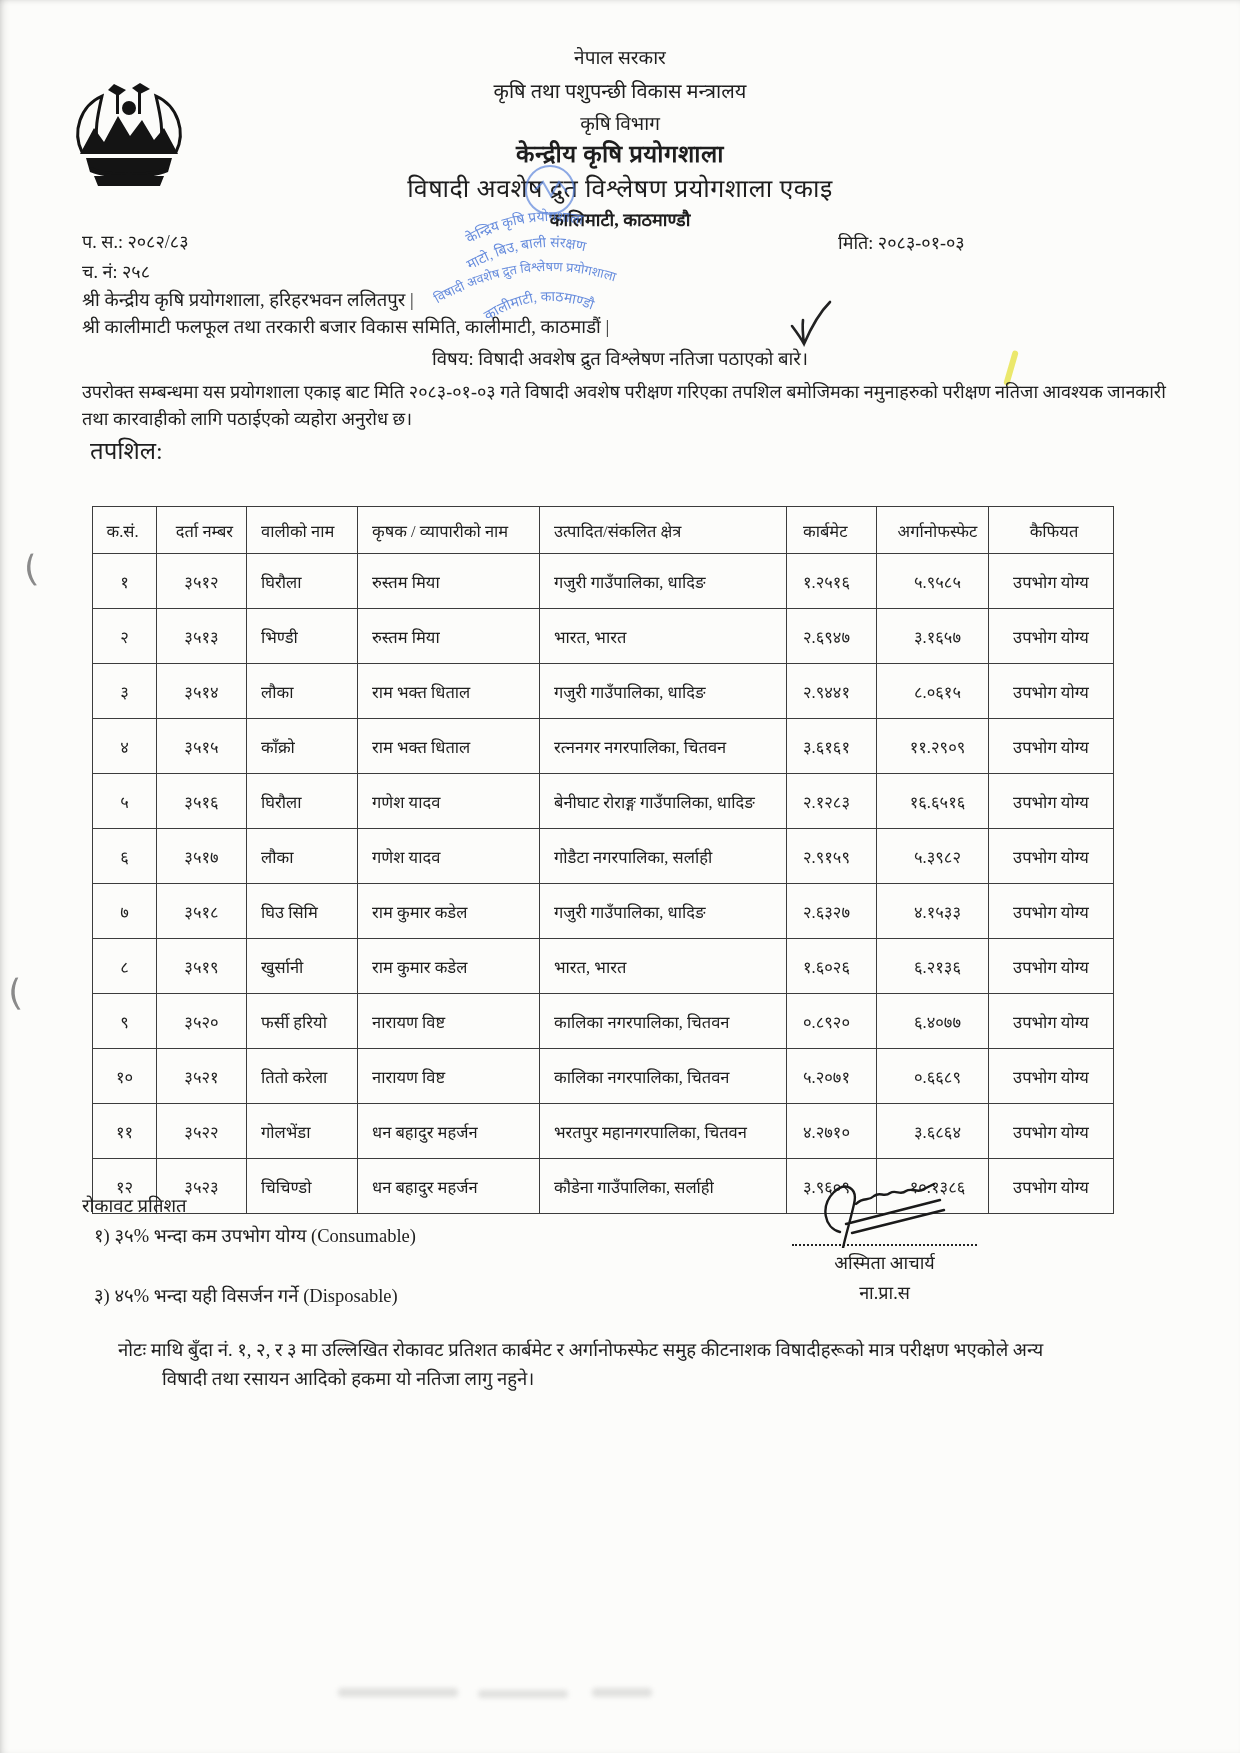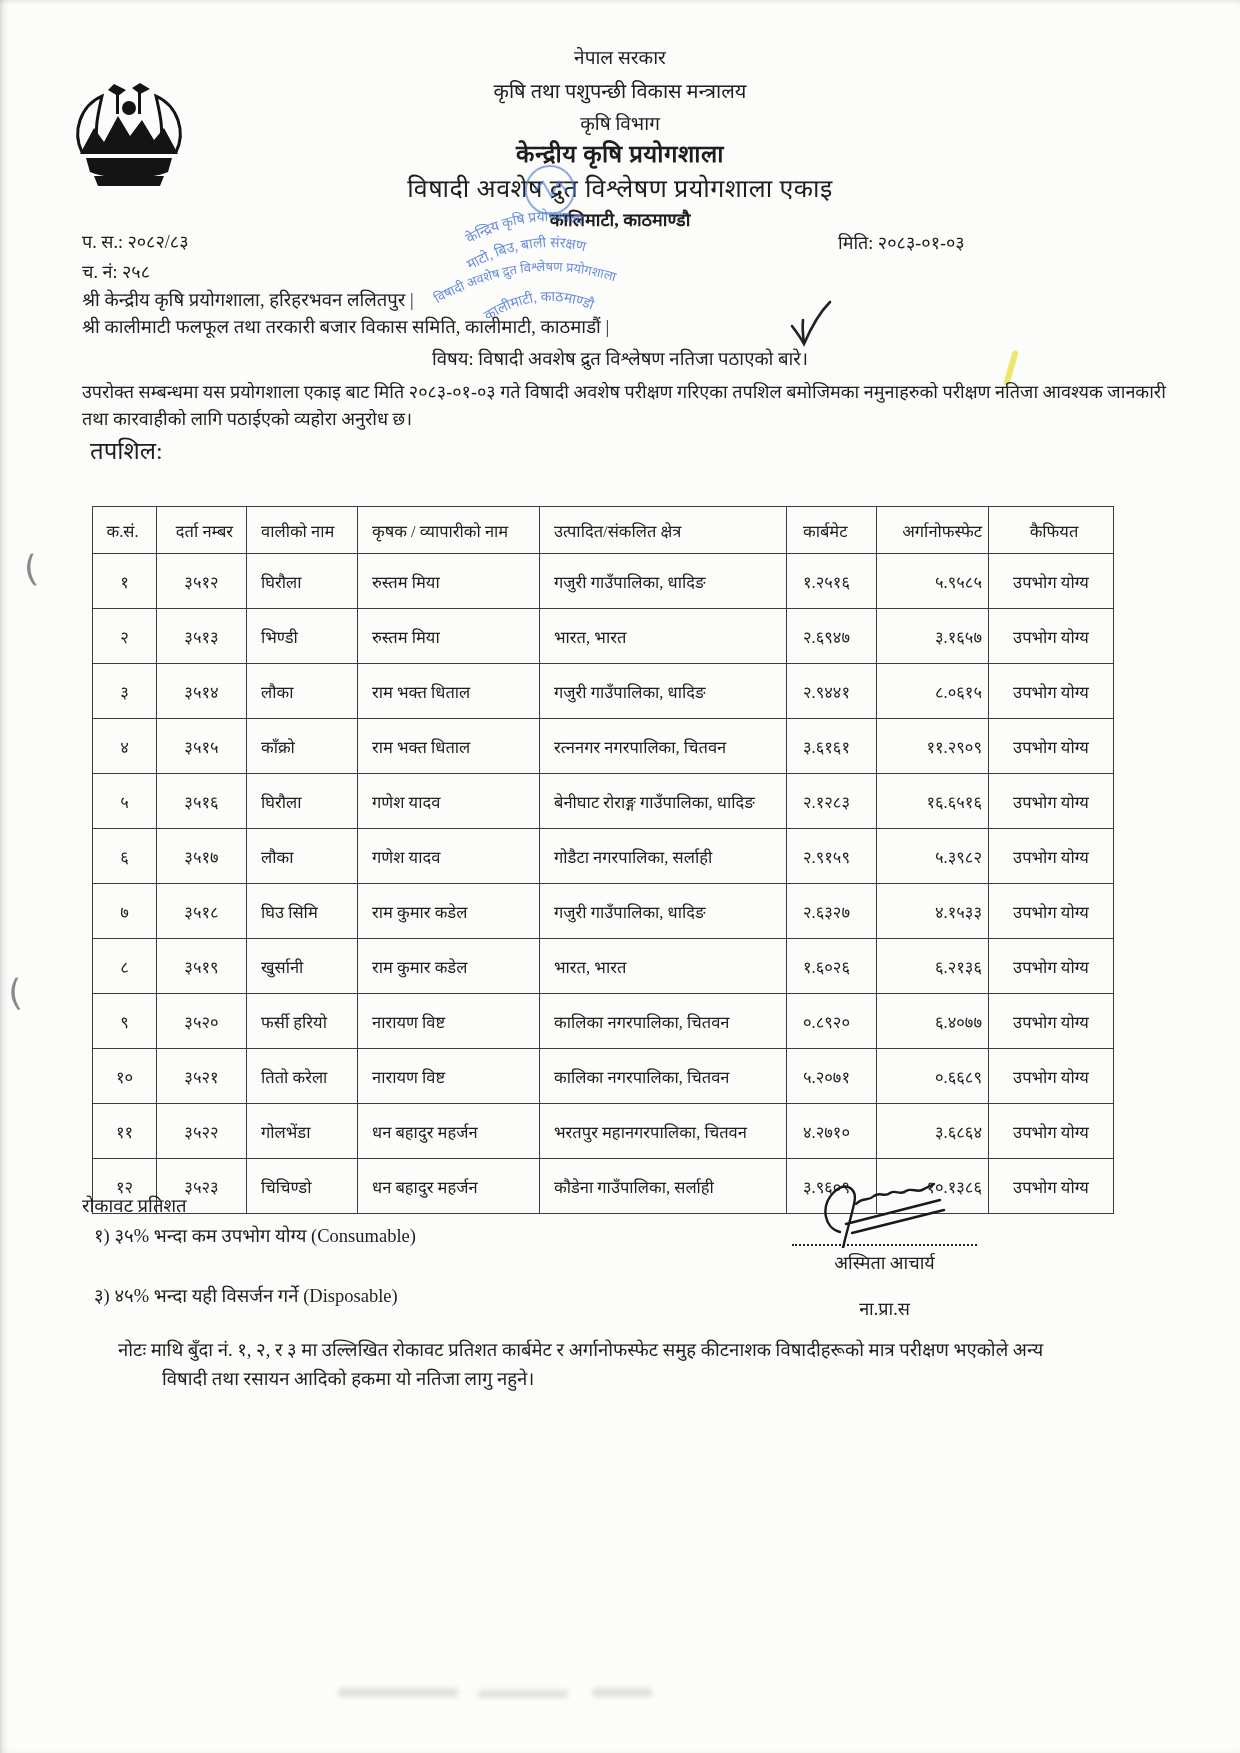--- a/index.html
+++ b/index.html
@@ -42,31 +42,31 @@
     overflow:hidden;
   }
   table.results thead th{height:42px;text-align:left;padding-left:12px;}
   table.results tbody td{height:50px;}
   table.results .c0{text-align:center;}
   table.results .c1{text-align:center;}
   table.results .c2{text-align:left;padding-left:14px;margin-top:28px;}
   table.results .c3{text-align:left;padding-left:14px;}
   table.results .c4{text-align:left;padding-left:14px;}
   table.results .c5{text-align:left;padding-left:16px;}
-  table.results .c6{text-align:right;padding-left:16px;}
+  table.results .c6{text-align:center;padding-left:16px;}
   table.results .c7{text-align:center;}
   table.results thead th.c0{text-align:center;padding-left:2px;}
   
   .threshold-title{left:82px;top:1192px;font-size:18.5px;}
   .threshold-item{left:94px;font-size:18.5px;}
   .t1{top:1222px;} .t2{top:1252px;} .t3{top:1282px;}
   .sig-block{left:792px;top:1182px;width:185px;text-align:center;}
   .sig-line{border-bottom:2.5px dotted #222;height:62px;}
   .sig-name{font-size:18px;margin-top:4px;}
-  .sig-designation{font-size:18px;margin-top:22px;}
+  .sig-designation{font-size:18px;margin-top:6px;}
   .note{left:118px;top:1336px;width:890px;font-size:18.5px;line-height:1.55;
         padding-left:44px;text-indent:-44px;}
   
   .stamp{left:425px;top:156px;pointer-events:none;opacity:.85;}
   
   .pen-mark{color:#8a8a8a;font-size:36px;font-family:"DejaVu Sans",sans-serif;}
   .pm1{left:24px;top:548px;transform:rotate(-6deg);}
   .pm2{left:8px;top:972px;transform:rotate(-4deg);}
   .highlight{left:1008px;top:350px;width:6px;height:36px;background:#e6e23c;
              opacity:.75;transform:rotate(16deg);border-radius:3px;}

